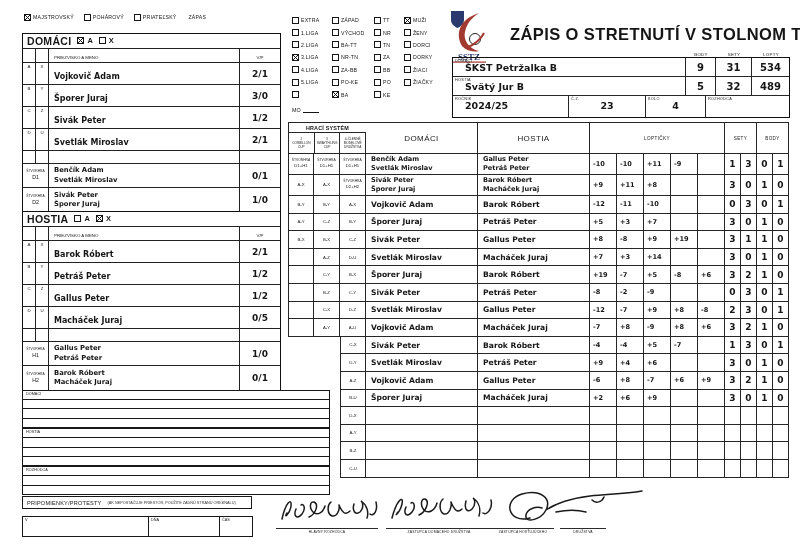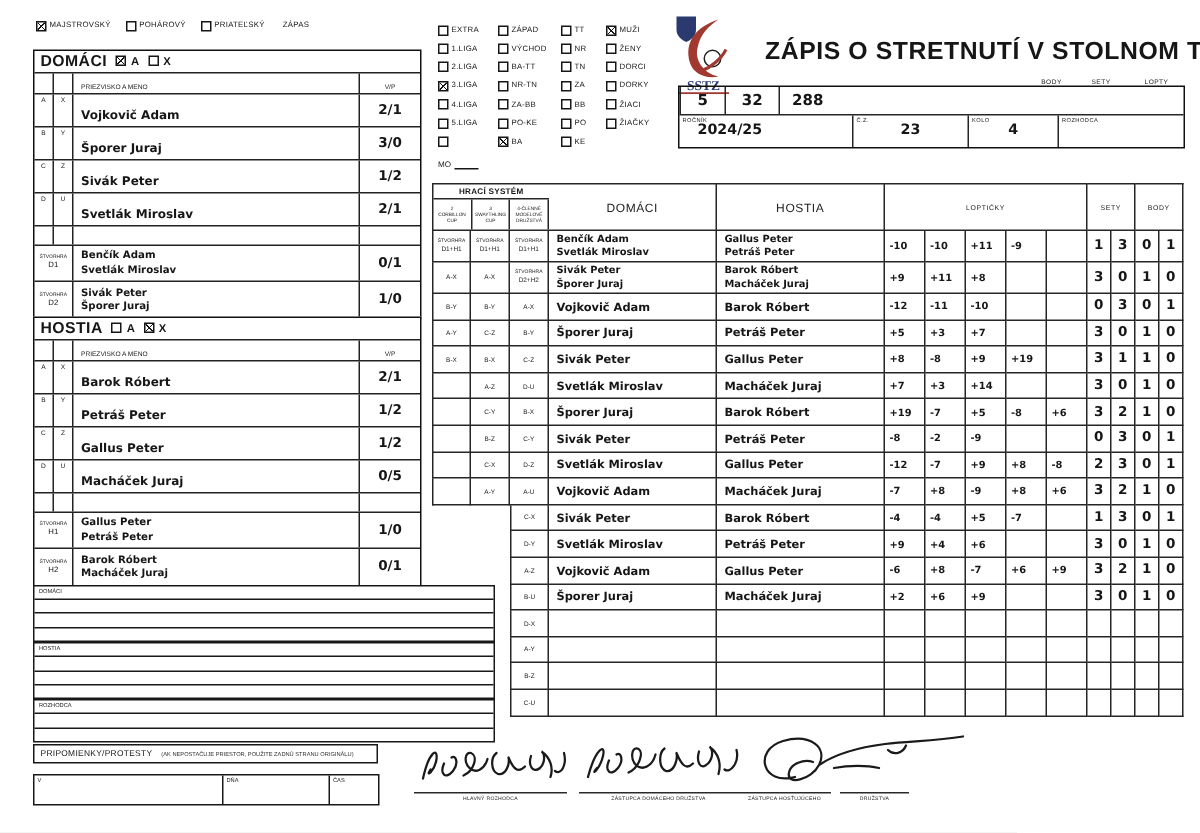--- a/index.html
+++ b/index.html
@@ -369,23 +369,36 @@
 
   <div class="abs" style="left:452px;top:48px;width:338px">
     <div class="row" style="height:9px">
       <div style="width:234px"></div>
       <div class="sc-lab" style="width:30px">BODY</div>
       <div class="sc-lab" style="width:36px">SETY</div>
       <div class="sc-lab" style="width:38px">LOPTY</div>
     </div>
     <div style="border:1.5px solid #101010">
       <div class="row" style="height:19px;border-bottom:1px solid #262626">
+        <div class="st-name">
+          <span class="tinylab">DOMÁCI</span>
+          <span>ŠKST Petržalka B</span>
+        </div>
+        <div class="st-num" style="width:30px">9</div>
+        <div class="st-num" style="width:36px">31</div>
+        <div class="st-num" style="width:38px">534</div>
+      </div>
+      <div class="row" style="height:19px;border-bottom:1px solid #262626">
+        <div class="st-name">
+          <span class="tinylab">HOSTIA</span>
+          <span>Svätý Jur B</span>
+        </div>
         <div class="st-num" style="width:30px">5</div>
         <div class="st-num" style="width:36px">32</div>
-        <div class="st-num" style="width:38px">288</div>
+        <div class="st-num" style="width:38px">489</div>
       </div>
       <div class="row" style="height:21px">
         <div class="meta-cell" style="width:115px;justify-content:flex-start;padding-left:12px">
           <span class="tinylab">ROČNÍK</span>
           <span>2024/25</span>
         </div>
         <div class="meta-cell" style="width:77px">
           <span class="tinylab">Č.Z.</span>
           <span>23</span>
         </div>

